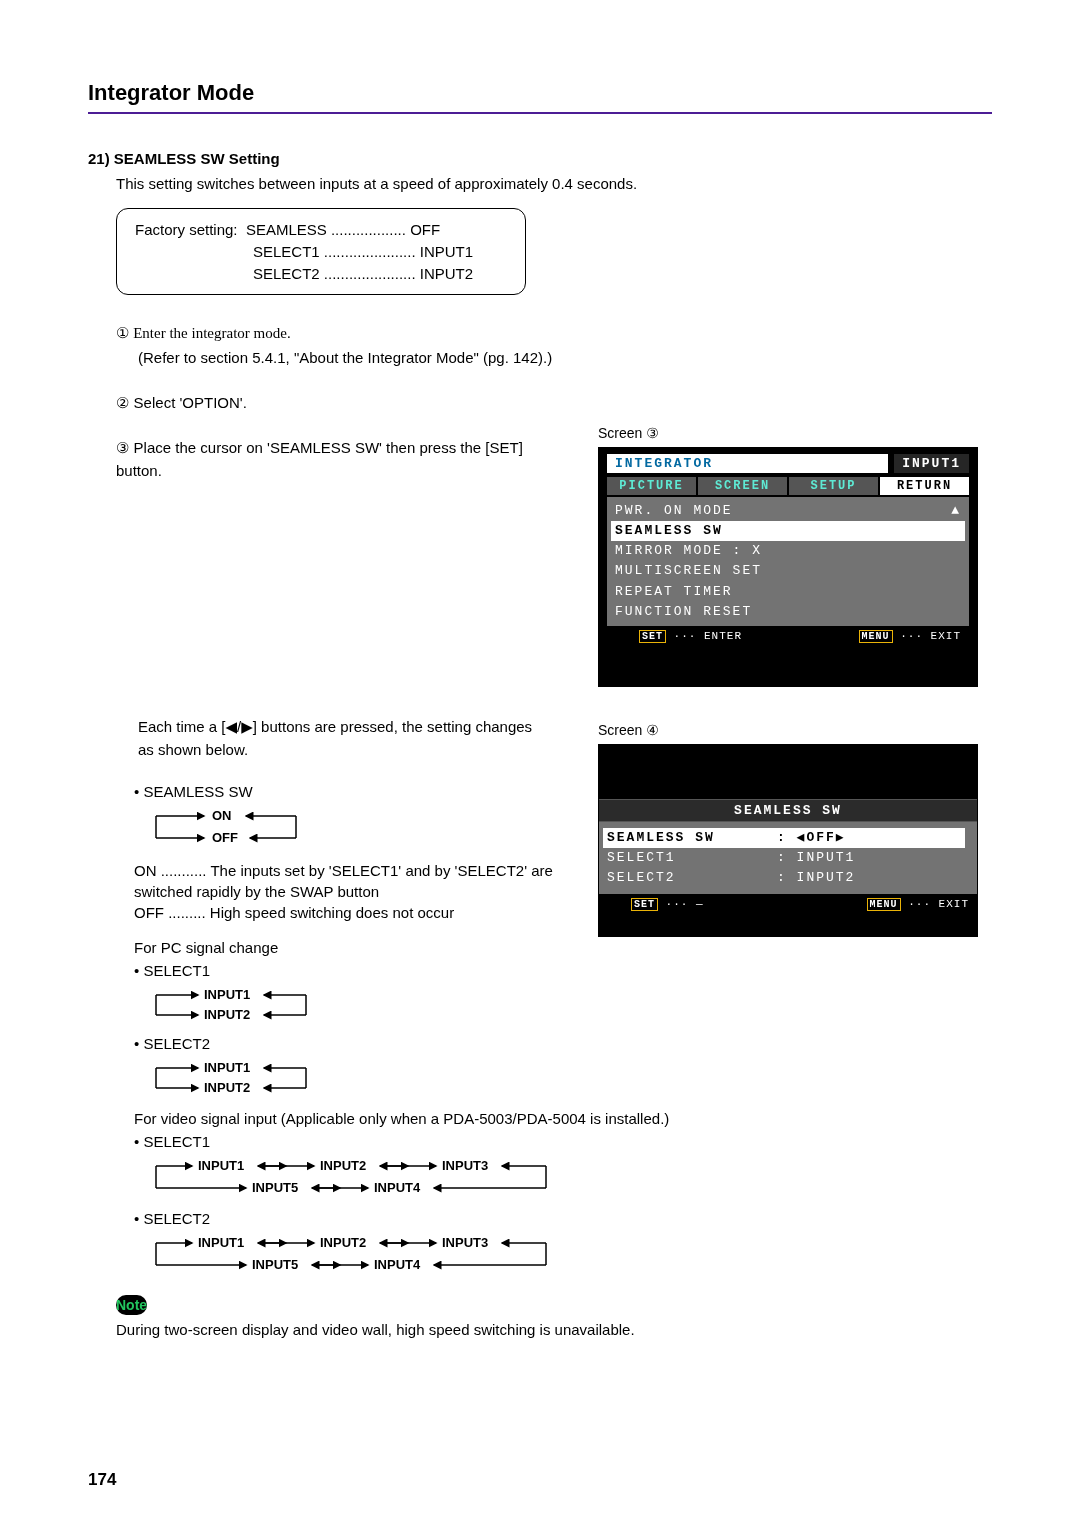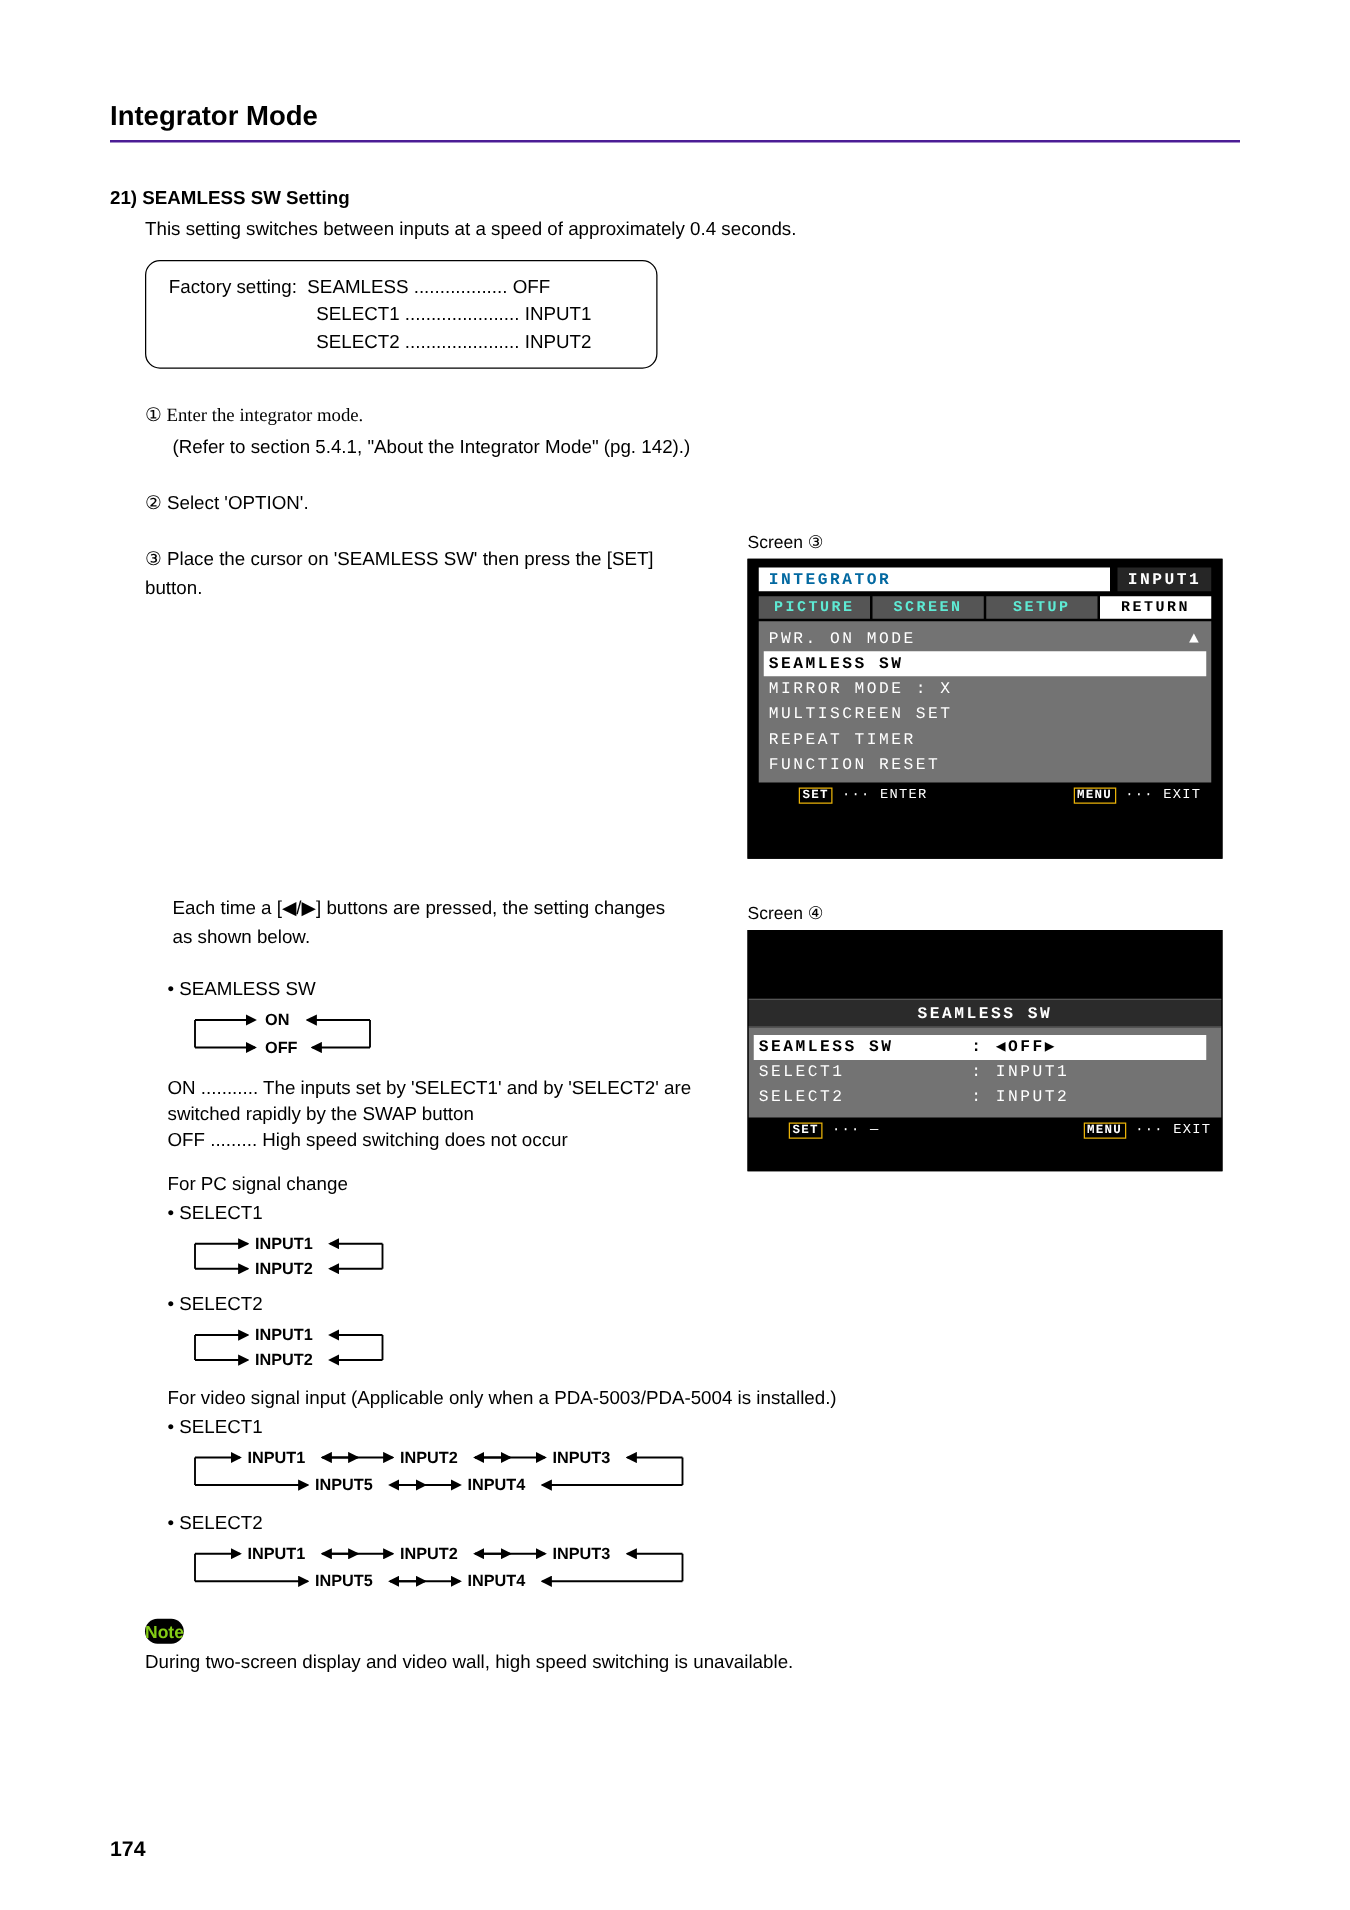--- a/index.html
+++ b/index.html
@@ -40,21 +40,21 @@
   .bullet { font-size: 15px; margin: 4px 0 4px 46px; }
   .cycle-box {
     margin: 4px 0 10px 58px;
     font-size: 13px;
     font-weight: bold;
   }
   .def-row { font-size: 15px; margin-left: 46px; line-height:1.4; }
   .note-badge {
     display:inline-block;
     background:#000;
-    color:#84cc16;
+    color:#22c55e;
     border-radius: 10px;
     padding: 2px 0;
     font-size: 14px;
     font-weight:bold;
     margin: 8px 0 6px 28px;
   }
   .page-num {
     position:absolute;
     left: 88px;
     bottom: 38px;

